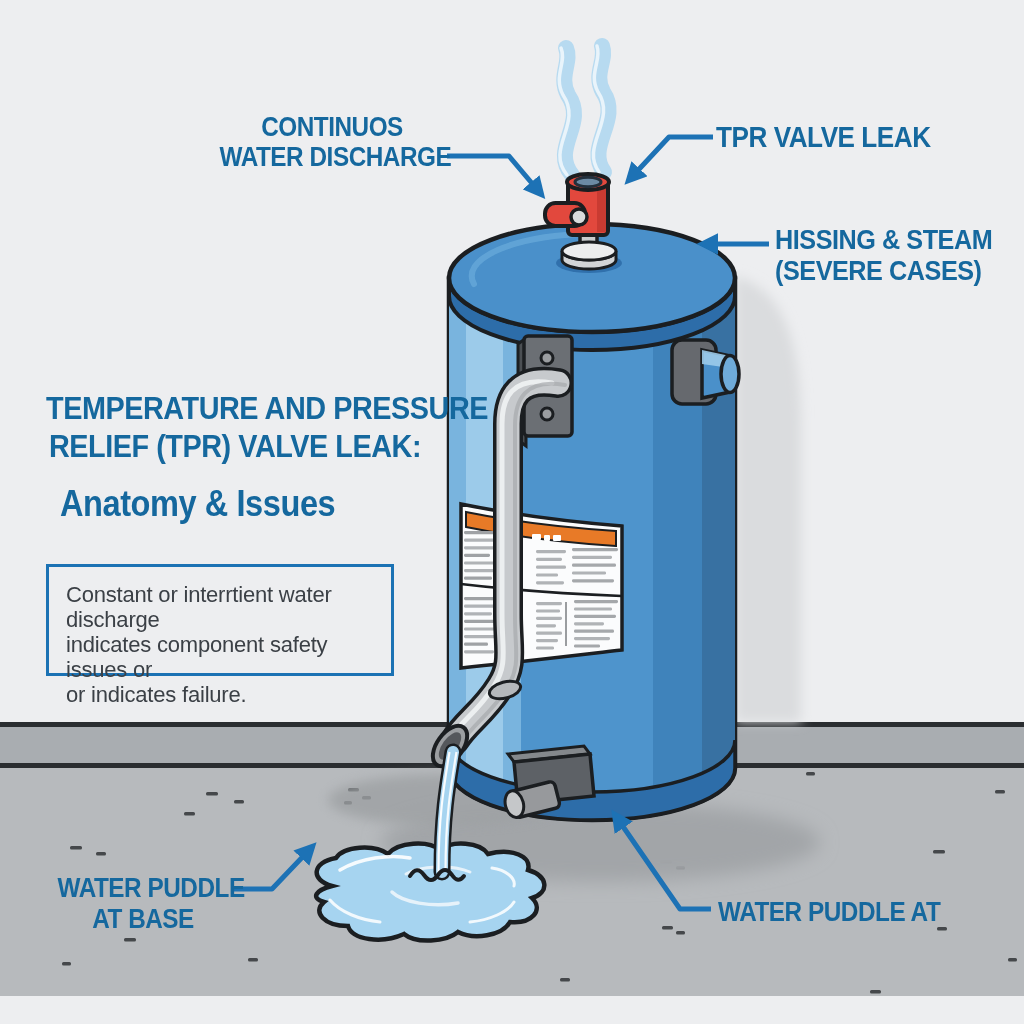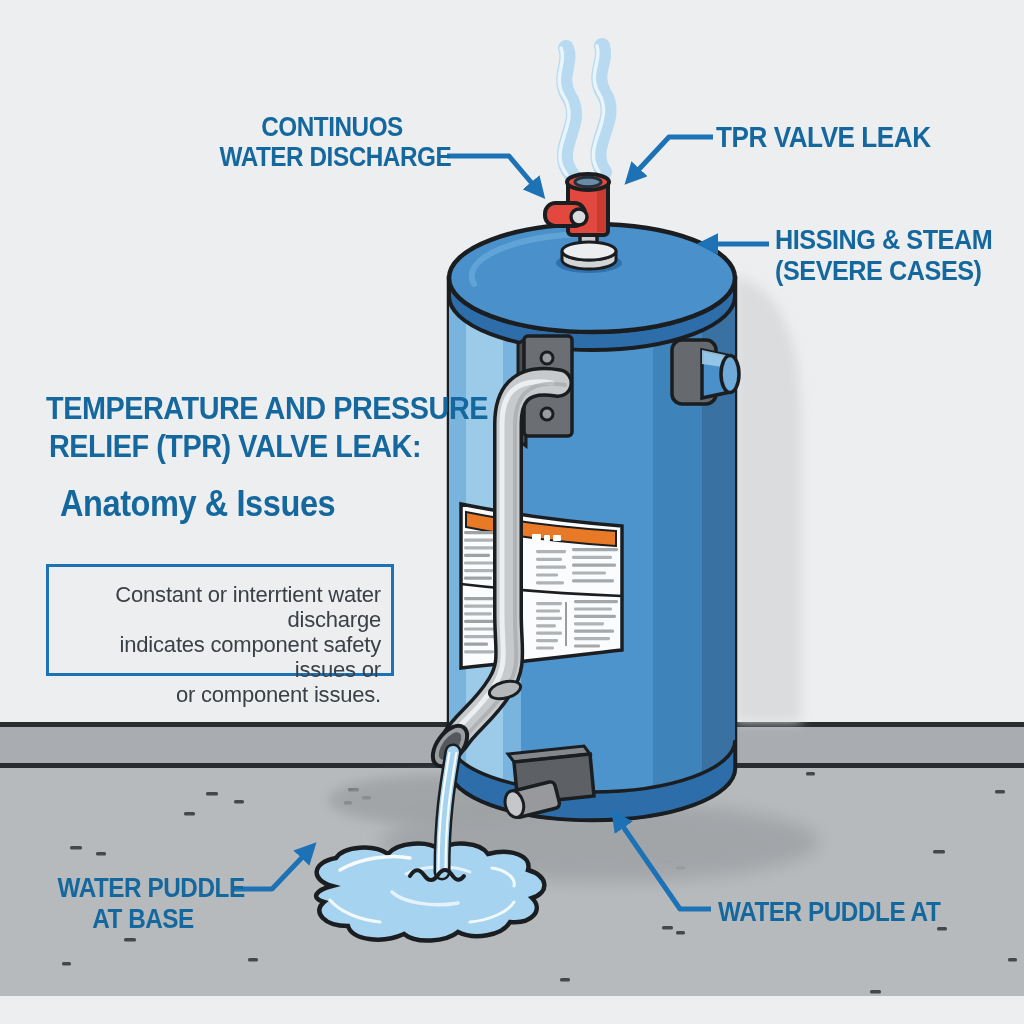--- a/index.html
+++ b/index.html
@@ -15,21 +15,21 @@
   #lbl-hissing{left:775px;top:224px;font-size:28px;line-height:31px;transform-origin:left;}
   #lbl-title{left:25px;top:389px;width:420px;text-align:center;
       font-size:32px;line-height:38px;transform-origin:center;}
   #lbl-anatomy{left:60px;top:483px;font-size:37px;transform:scaleX(.88);transform-origin:left;}
   #lbl-puddle-base{left:48px;top:873px;width:190px;text-align:center;
       font-size:27px;line-height:31px;transform-origin:center;}
   #lbl-puddle-right{left:718px;top:897px;font-size:27px;transform-origin:left;}
   #infobox{position:absolute;left:46px;top:564px;width:348px;height:112px;
       border:3.5px solid var(--box-border,#1b72b4);box-sizing:border-box;
       padding:15px 10px 0 17px;font-size:22px;line-height:25px;font-weight:400;
-      color:var(--body-text,#3b4046);letter-spacing:-.2px;text-align:right;}
+      color:var(--body-text,#3b4046);letter-spacing:-.2px;}
 </style>
 </head>
 <body>
 
 <div class="stage" style="--label-blue: #15689e; --box-border: #1b72b4; --body-text: #3b4046;">
 
 <svg class="scene" width="1024" height="1024" viewBox="0 0 1024 1024">
   <defs>
     <marker id="arrow" viewBox="0 0 10 10" refX="7" refY="5" markerWidth="4.4" markerHeight="4.4" orient="auto-start-reverse">
       <path d="M0,0 L10,5 L0,10 z" fill="#1d72b5"></path>
@@ -250,21 +250,21 @@
   <div class="lbl cond" id="lbl-title">
     <div>TEMPERATURE AND PRESSURE</div>
     <div>RELIEF (TPR) VALVE LEAK:</div>
   </div>
 
   <div class="lbl" id="lbl-anatomy">Anatomy &amp; Issues</div>
 
   <div id="infobox">
     <div>Constant or interrtient water discharge</div>
     <div>indicates component safety issues or</div>
-    <div>or component issues.</div>
+    <div>or indicates failure.</div>
   </div>
 
   <div class="lbl cond" id="lbl-puddle-base">
     <div>WATER PUDDLE</div>
     <div>AT BASE</div>
   </div>
 
   <div class="lbl cond" id="lbl-puddle-right">WATER PUDDLE AT</div>
 </div>
 

